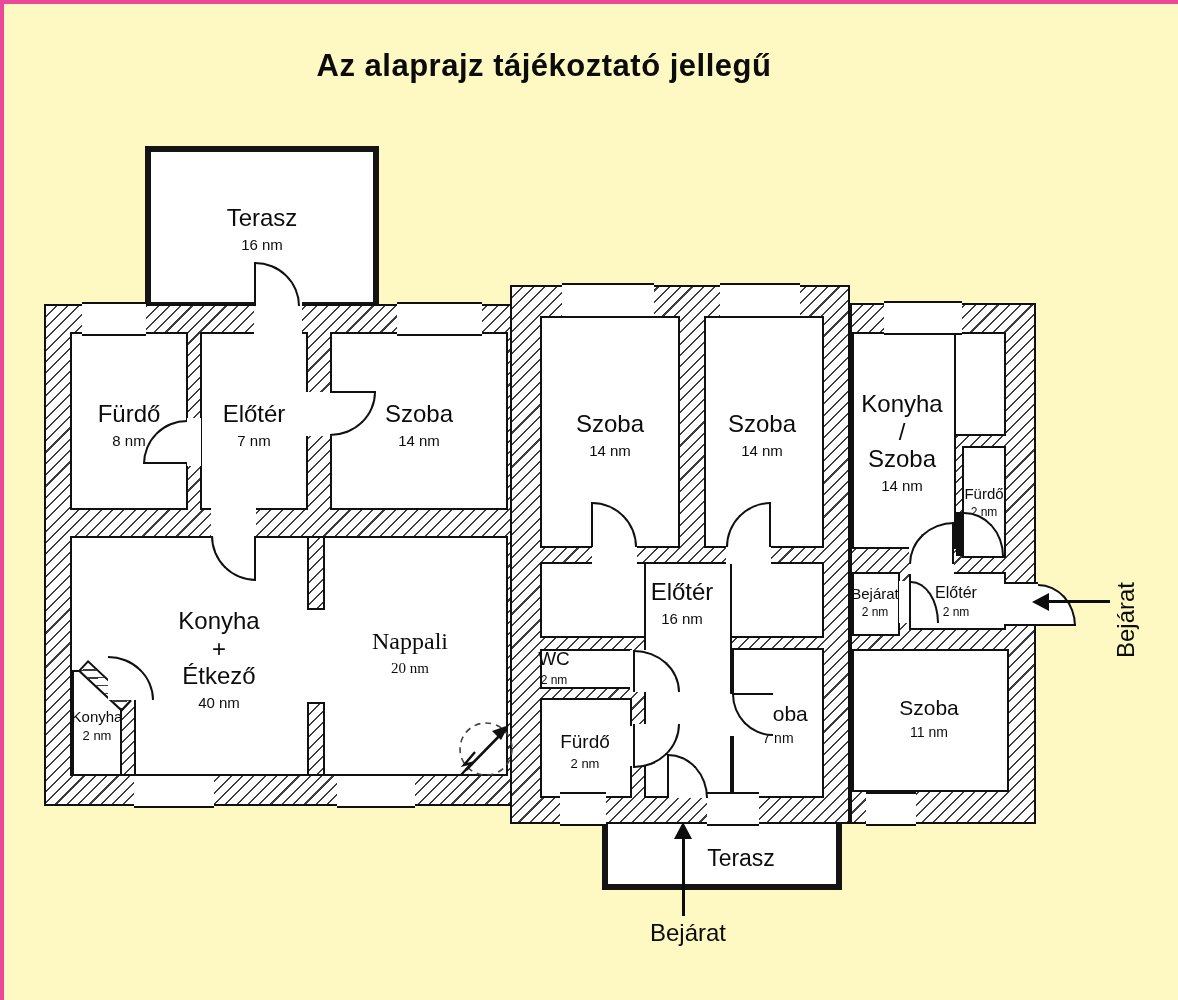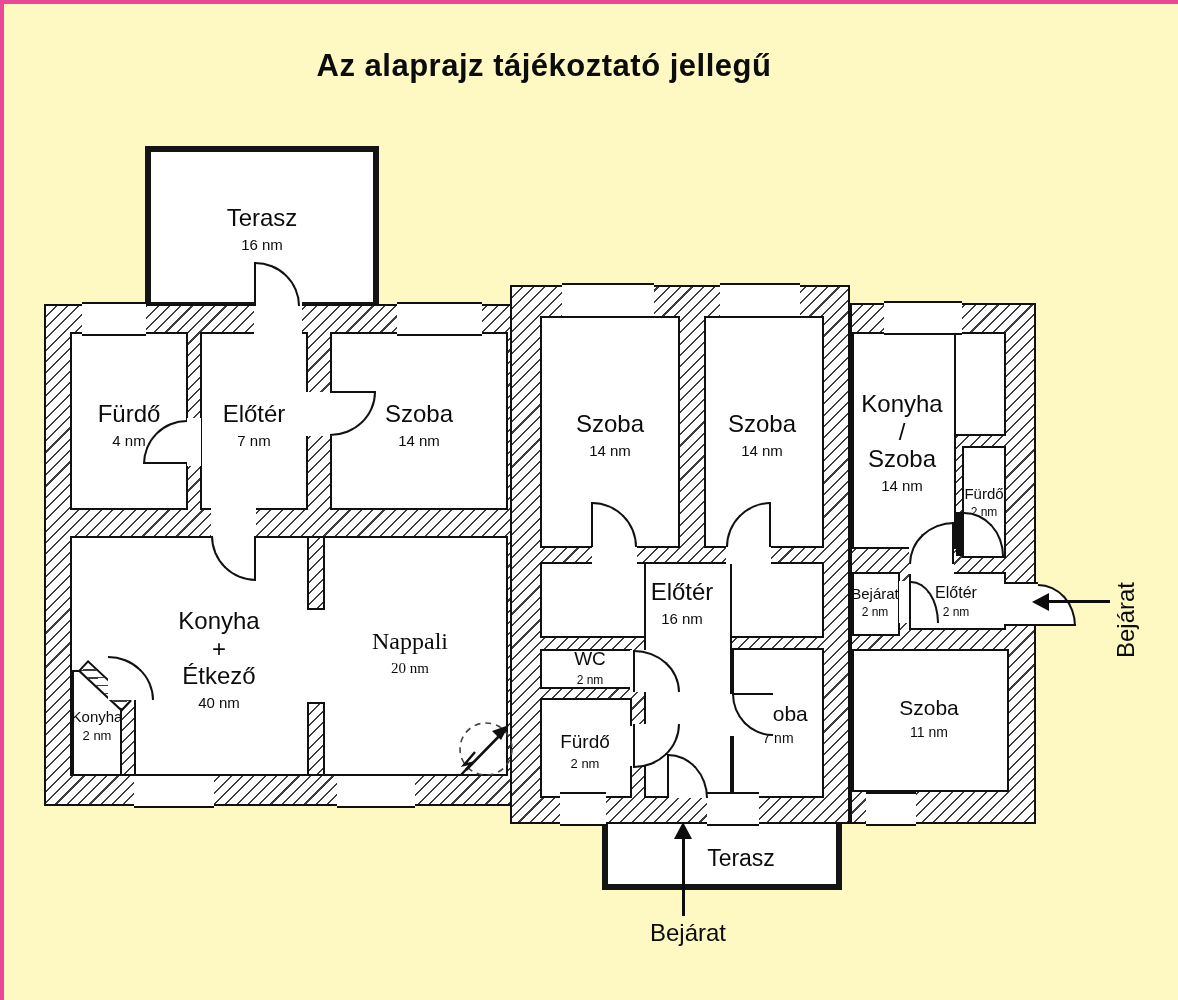--- a/index.html
+++ b/index.html
@@ -56,21 +56,21 @@
   <div class="terr" style="left:598px;top:820px;width:240px;height:66px;border-top:none;"></div>
 
   <div id="rooms-layer" class="abs" style="left:0;top:0;">
       <div class="lbl" style="left: 258px; top: 224px;">
         <span class="nm" style="font-size: 24px;">Terasz</span>
         <span class="ar" style="font-size: 15px; margin-top: 4px;">16 nm</span>
       </div>
       <div class="room" style="left: 66px; top: 328px; width: 118px; height: 178px;"></div>
       <div class="lbl" style="left: 125px; top: 420px;">
         <span class="nm" style="font-size: 24px;">Fürdő</span>
-        <span class="ar" style="font-size: 15px; margin-top: 4px;">4 nm</span>
+        <span class="ar" style="font-size: 15px; margin-top: 4px;">8 nm</span>
       </div>
       <div class="room" style="left: 196px; top: 328px; width: 108px; height: 178px;"></div>
       <div class="lbl" style="left: 250px; top: 420px;">
         <span class="nm" style="font-size: 24px;">Előtér</span>
         <span class="ar" style="font-size: 15px; margin-top: 4px;">7 nm</span>
       </div>
       <div class="room" style="left: 326px; top: 328px; width: 178px; height: 178px;"></div>
       <div class="lbl" style="left: 415px; top: 420px;">
         <span class="nm" style="font-size: 24px;">Szoba</span>
         <span class="ar" style="font-size: 15px; margin-top: 4px;">14 nm</span>
@@ -116,21 +116,21 @@
         <span class="ar" style="font-size: 13px; margin-top: 4px;">2 nm</span>
       </div>
       <div class="room" style="left: 536px; top: 558px; width: 284px; height: 76px;"></div>
       <div class="room" style="left: 640px; top: 558px; width: 88px; height: 236px;"></div>
       <div class="patch" style="left: 643px; top: 628px; width: 82px; height: 10px;"></div>
       <div class="lbl" style="left: 678px; top: 598px;">
         <span class="nm" style="font-size: 24px;">Előtér</span>
         <span class="ar" style="font-size: 15px; margin-top: 4px;">16 nm</span>
       </div>
       <div class="room" style="left: 536px; top: 645px; width: 92px; height: 40px;"></div>
-      <div class="lbl" style="left: 586px; top: 664px; text-align: center;">
+      <div class="lbl" style="left: 550px; top: 664px; text-align: center;">
         <span class="nm" style="font-size: 19px;">WC</span>
         <span class="ar" style="font-size: 12px; margin-top: 4px;">2 nm</span>
       </div>
       <div class="room" style="left: 536px; top: 694px; width: 92px; height: 100px;"></div>
       <div class="lbl" style="left: 581px; top: 747px;">
         <span class="nm" style="font-size: 19px;">Fürdő</span>
         <span class="ar" style="font-size: 13px; margin-top: 4px;">2 nm</span>
       </div>
       <div class="room" style="left: 728px; top: 644px; width: 92px; height: 150px;"></div>
       <div class="lbl" style="left: 774px; top: 720px;">

